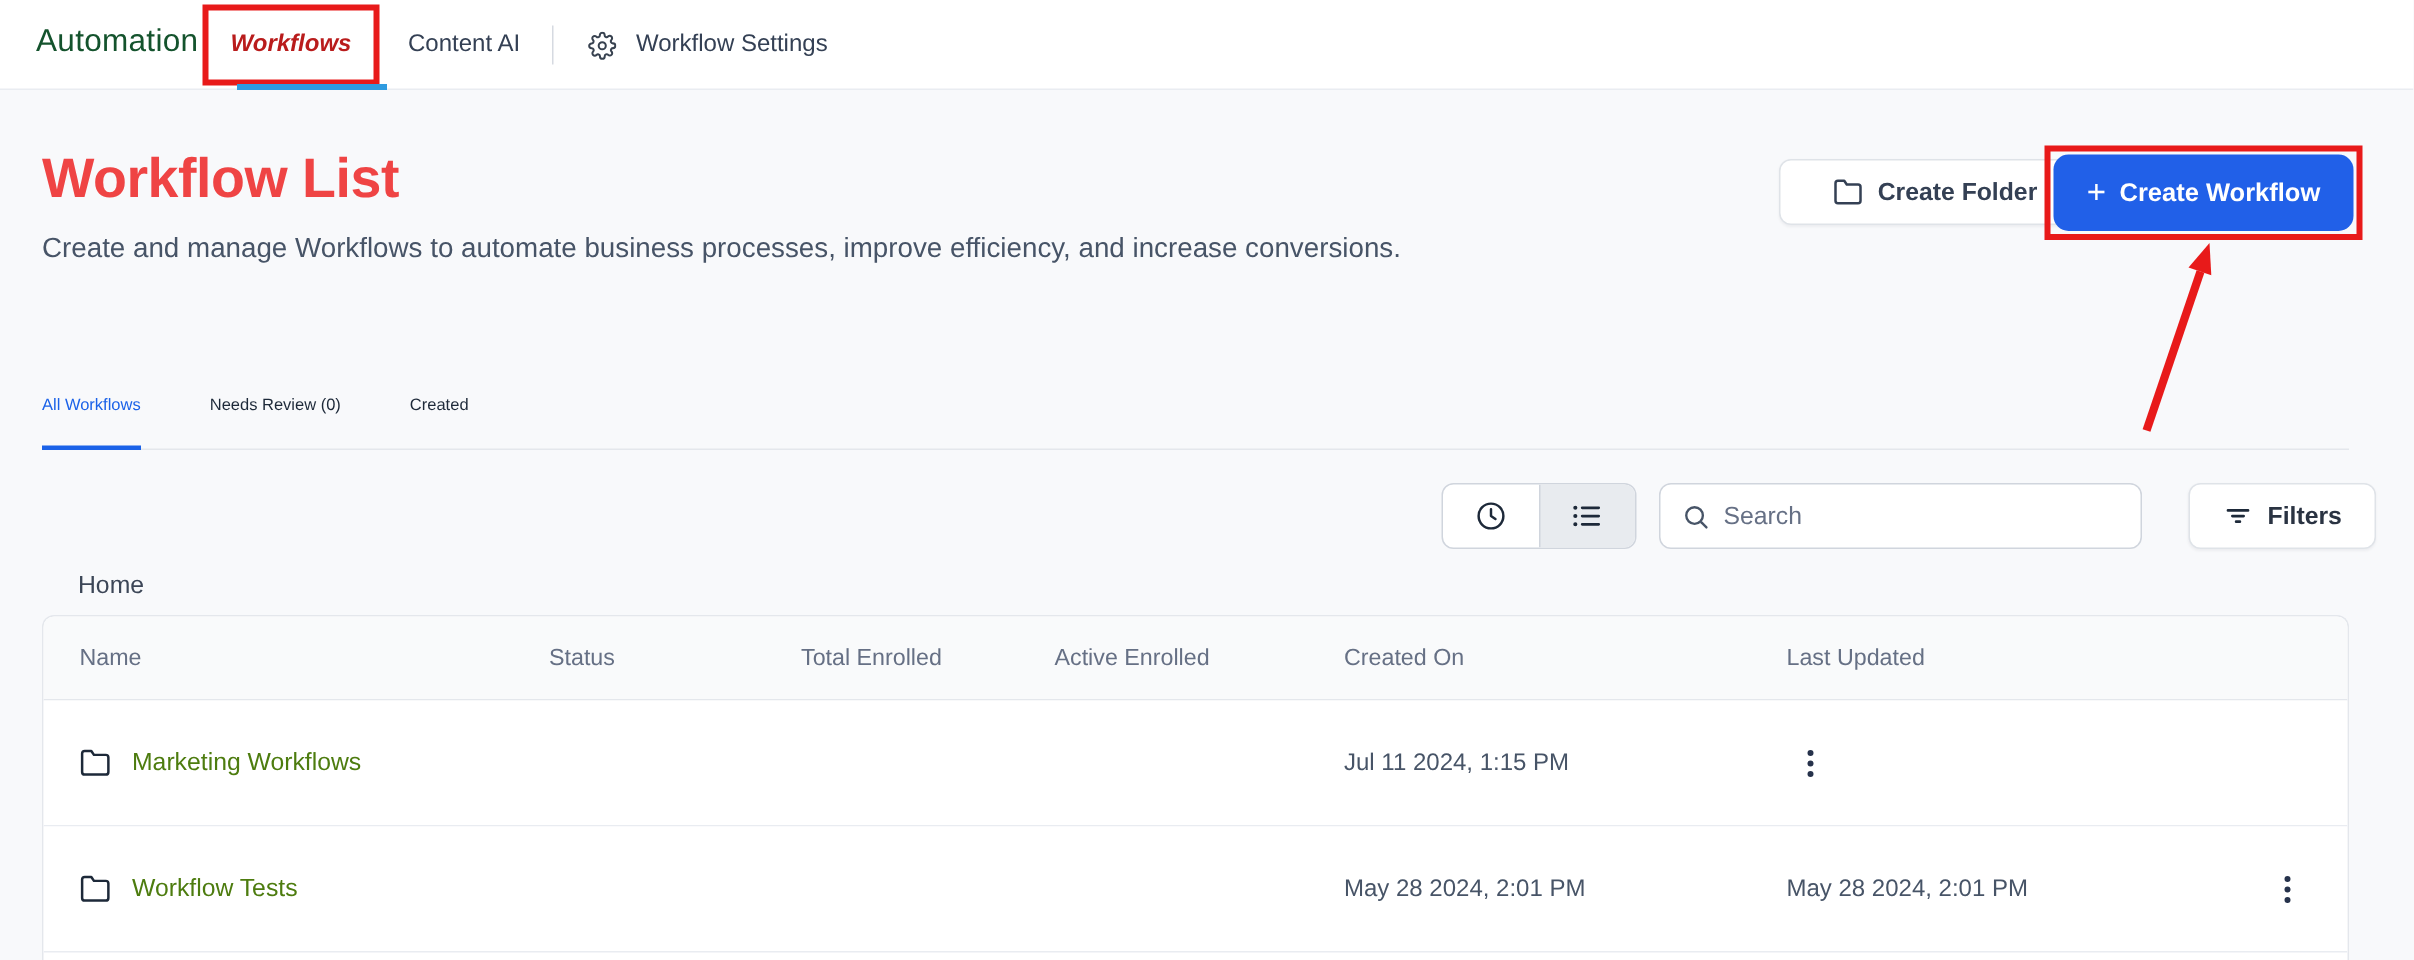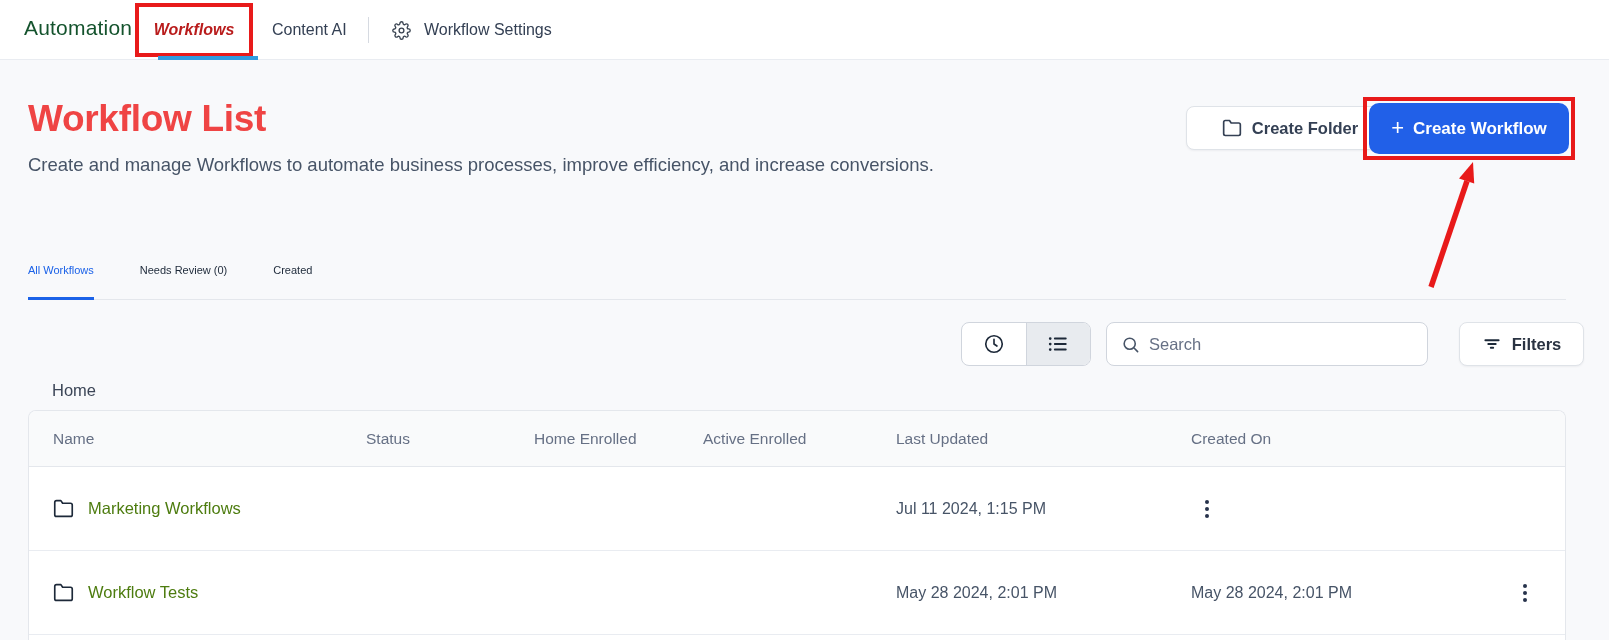--- a/index.html
+++ b/index.html
@@ -196,24 +196,24 @@
   </span>
   <span>Filters</span>
 </div>
 
 <div class="breadcrumb">Home</div>
 
 <div class="table-card">
   <div class="trow thead">
     <span>Name</span>
     <span>Status</span>
-    <span>Home Enrolled</span>
+    <span>Total Enrolled</span>
     <span>Active Enrolled</span>
+    <span>Created On</span>
     <span>Last Updated</span>
-    <span>Created On</span>
     <span></span>
   </div>
 
   <div class="trow tbody-row">
     <span class="name-cell">
       <span>
         <svg width="21" height="21" viewBox="0 0 24 24" fill="none" stroke="#1d2939" stroke-width="1.9" stroke-linecap="round" stroke-linejoin="round">
           <path d="M22 19a2 2 0 0 1-2 2H4a2 2 0 0 1-2-2V5a2 2 0 0 1 2-2h5l2 3h9a2 2 0 0 1 2 2z"></path>
         </svg>
       </span>

